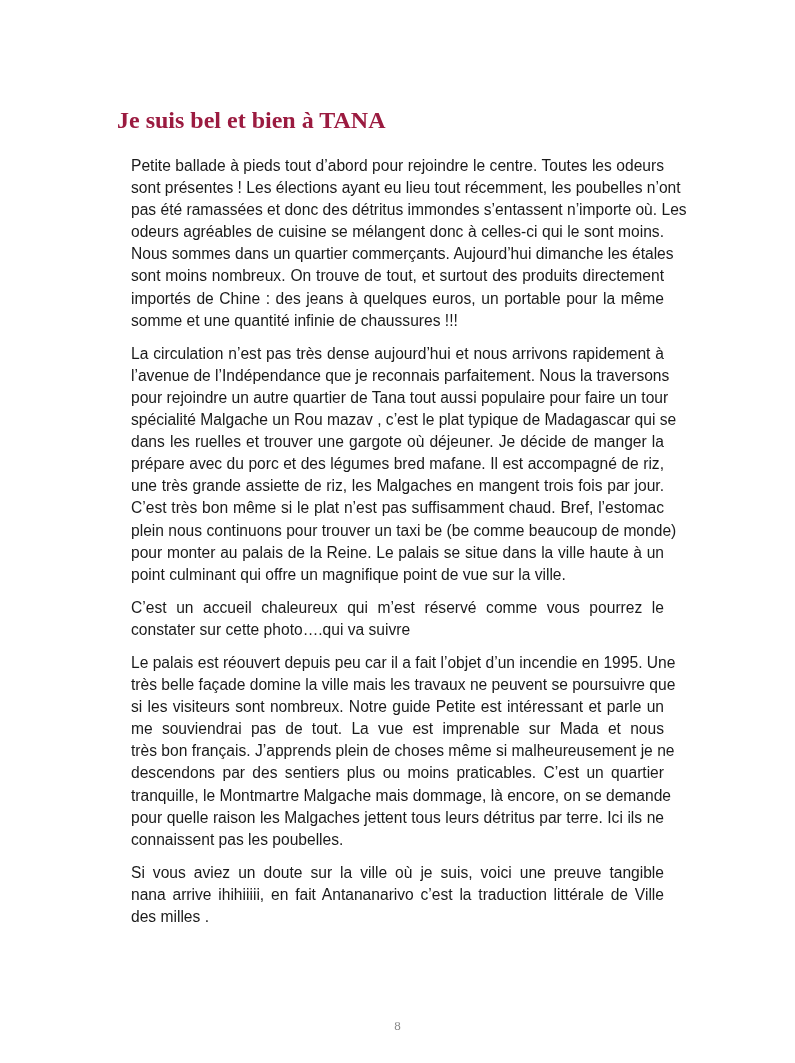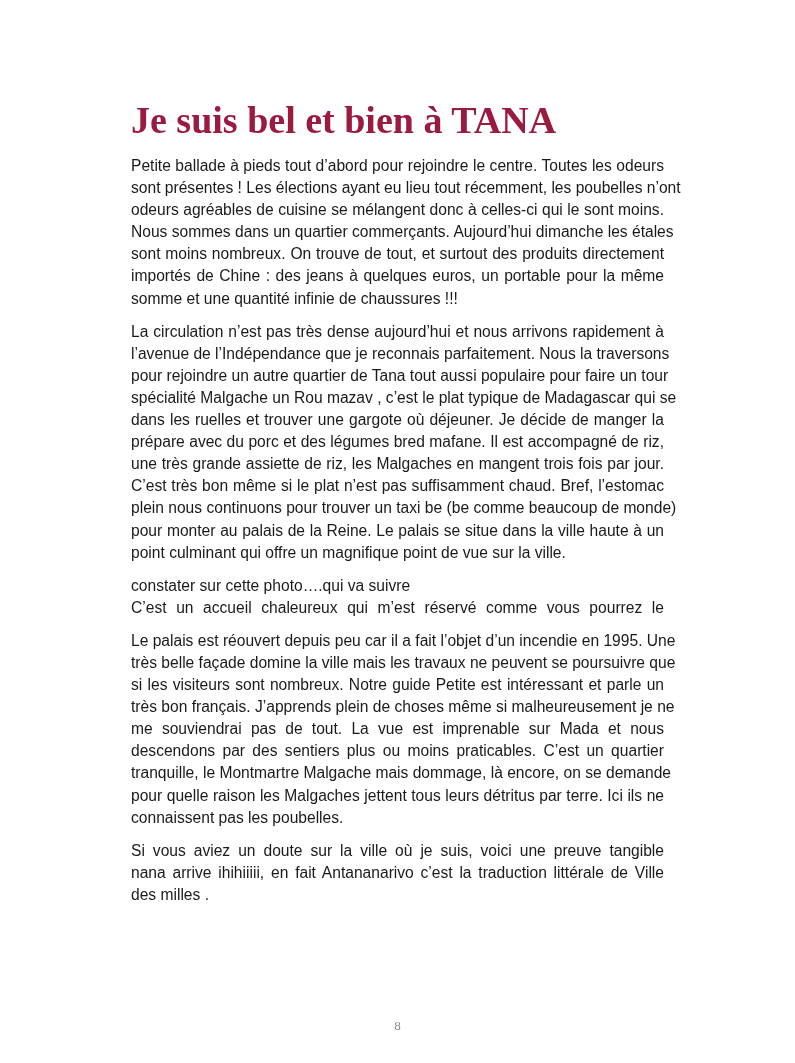--- a/index.html
+++ b/index.html
@@ -1,23 +1,23 @@
 <!DOCTYPE html>
 <html><head>
   <meta charset="utf-8">
   <style>
     html, body { margin: 0; padding: 0; background: #ffffff; }
     body { width: 795px; height: 1063px; position: relative; overflow: hidden; }
     .page {
       position: absolute; left: 0; top: 0; width: 795px; height: 1063px; background: #fff;
     }
     .title {
-      position: absolute; left: 131px; top: 100px; margin: 0;
+      position: absolute; left: 117px; top: 100px; margin: 0;
       font-family: "Liberation Serif", "DejaVu Serif", serif;
-      font-weight: bold; font-size: 38px; line-height: 40px;
+      font-weight: bold; font-size: 24px; line-height: 40px;
       color: #9b1b40; white-space: nowrap;
     }
     .body {
       position: absolute; left: 131px; top: 155px; width: 533px;
       font-family: Liberation Sans, sans-serif;
       font-size: 15.6px; line-height: 22.1px; color: #1a1a1a;
     }
     .body p { margin: 0 0 11px 0; text-align: justify; text-align-last: left; }
     .body p .ln { display: block; text-align: justify; text-align-last: justify; white-space: nowrap; }
     .body p .ln.last { text-align-last: left; }
@@ -28,49 +28,50 @@
   </style>
 </head>
 <body>
 
 <div class="page">
   <h1 class="title" style="color: rgb(155, 27, 64);">Je suis bel et bien à TANA</h1>
   <div class="body" id="body">
       <p>
         <span class="ln">Petite ballade à pieds tout d’abord pour rejoindre le centre. Toutes les odeurs</span>
         <span class="ln">sont présentes ! Les élections ayant eu lieu tout récemment, les poubelles n’ont</span>
+        <span class="ln">pas été ramassées et donc des détritus immondes  s’entassent n’importe où. Les</span>
         <span class="ln">odeurs agréables de cuisine se mélangent donc à celles-ci qui le sont moins.</span>
         <span class="ln">Nous sommes dans un quartier commerçants. Aujourd’hui dimanche les étales</span>
         <span class="ln">sont moins nombreux. On trouve de tout, et surtout des produits directement</span>
         <span class="ln">importés de Chine : des jeans à quelques euros, un portable pour la même</span>
         <span class="ln last">somme et une quantité infinie de chaussures !!!</span>
       </p>
       <p>
         <span class="ln">La circulation n’est pas très dense aujourd’hui et nous arrivons rapidement à</span>
         <span class="ln">l’avenue de l’Indépendance que je reconnais parfaitement. Nous la traversons</span>
         <span class="ln">pour rejoindre un autre quartier de Tana tout aussi populaire  pour faire un tour</span>
         <span class="ln">spécialité Malgache  un Rou mazav , c’est le plat typique de Madagascar qui se</span>
         <span class="ln">dans les ruelles et trouver une gargote où déjeuner. Je décide de manger  la</span>
         <span class="ln">prépare avec du porc et des légumes bred mafane. Il est accompagné de riz,</span>
         <span class="ln">une  très grande assiette de riz, les Malgaches en mangent trois fois par jour.</span>
         <span class="ln">C’est très bon  même si le plat n’est pas suffisamment chaud. Bref, l’estomac</span>
         <span class="ln">plein nous continuons pour trouver  un taxi be (be comme beaucoup de monde)</span>
         <span class="ln">pour monter au palais de la Reine. Le palais se situe dans la ville haute à un</span>
         <span class="ln last">point culminant qui offre un magnifique point de vue  sur la ville.</span>
       </p>
       <p>
+        <span class="ln">C’est un accueil chaleureux qui m’est réservé  comme vous pourrez le</span>
         <span class="ln last">constater sur cette photo….qui va suivre</span>
-        <span class="ln">C’est un accueil chaleureux qui m’est réservé  comme vous pourrez le</span>
       </p>
       <p>
         <span class="ln">Le palais est réouvert depuis peu car il a fait l’objet d’un incendie en 1995. Une</span>
         <span class="ln">très belle façade domine la ville mais les travaux ne peuvent se poursuivre que</span>
         <span class="ln">si les visiteurs sont nombreux. Notre guide Petite est intéressant et parle un</span>
+        <span class="ln">me souviendrai pas de tout. La vue est imprenable sur Mada et nous</span>
         <span class="ln">très bon français.  J’apprends plein de choses même si malheureusement je ne</span>
-        <span class="ln">me souviendrai pas de tout. La vue est imprenable sur Mada et nous</span>
         <span class="ln">descendons par des sentiers plus ou moins praticables. C’est un quartier</span>
         <span class="ln">tranquille, le Montmartre  Malgache mais dommage, là encore, on se demande</span>
         <span class="ln">pour quelle raison les Malgaches jettent tous leurs détritus par terre. Ici ils ne</span>
         <span class="ln last">connaissent pas les poubelles.</span>
       </p>
       <p>
         <span class="ln">Si vous aviez un doute sur la ville où je suis, voici une preuve tangible</span>
         <span class="ln">nana arrive ihihiiiii, en fait Antananarivo c’est la traduction littérale de Ville</span>
         <span class="ln last">des milles .</span>
       </p>

